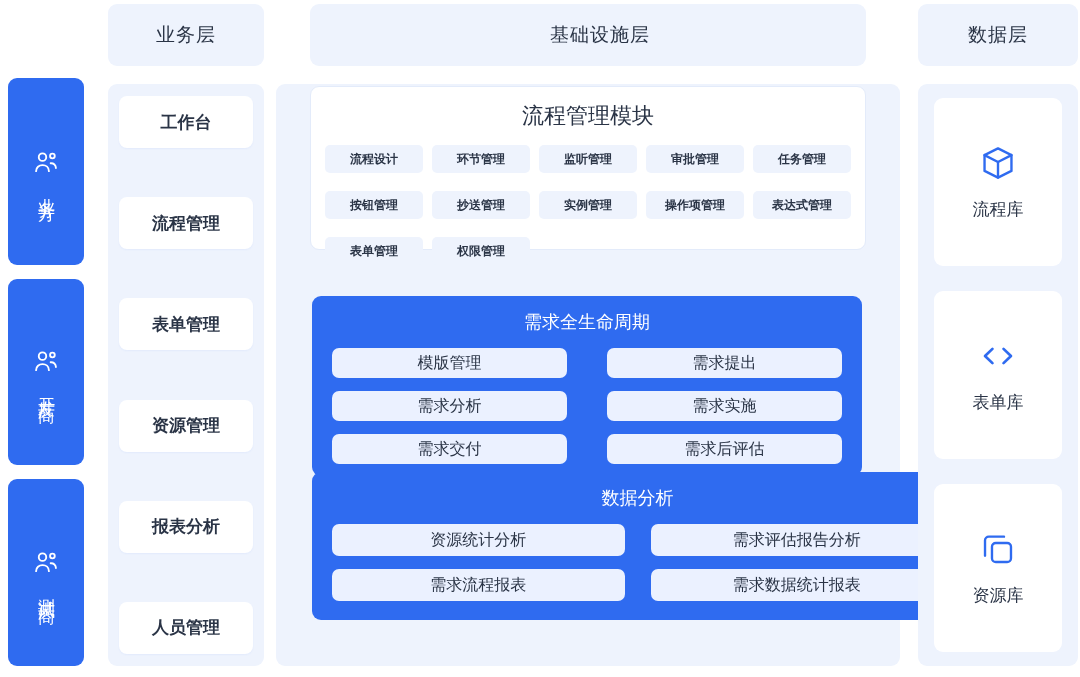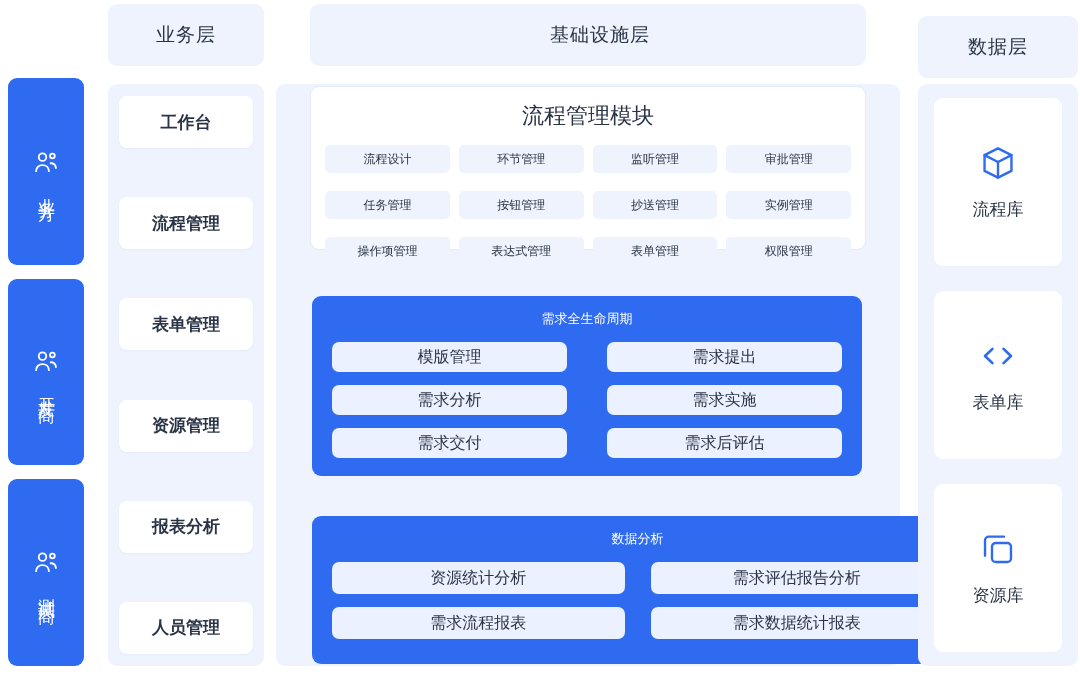--- a/index.html
+++ b/index.html
@@ -49,21 +49,21 @@
     position: absolute;
     background: #eef3fd;
     border-radius: 9px;
     display: flex; align-items: center; justify-content: center;
     color: #2a3446;
     font-size: 19px;
     letter-spacing: 1px;
   }
   #hdr-business { left: 108px; top: 4px; width: 156px; height: 62px; }
   #hdr-infra    { left: 310px; top: 4px; width: 556px; height: 62px; padding-left: 24px; }
-  #hdr-data     { left: 918px; top: 16px; width: 160px; height: 62px; }
+  #hdr-data     { left: 918px; top: 4px; width: 160px; height: 62px; }
 
   
   .biz-col {
     position: absolute;
     left: 108px; top: 84px;
     width: 156px; height: 582px;
     background: #eef3fd;
     border-radius: 9px;
     padding: 12px 11px;
     display: flex; flex-direction: column;
@@ -100,49 +100,50 @@
     padding: 10px 14px;
   }
   .proc-title {
     text-align: center;
     font-size: 22px;
     color: #2a3446;
     margin: 4px 0 14px;
   }
   .chip-grid {
     display: grid;
-    grid-template-columns: repeat(4, 1fr);
+    grid-template-columns: repeat(5, 1fr);
     row-gap: 18px;
     column-gap: 9px;
     justify-items: center;
+    font-weight: bold;
   }
   .chip {
     width: 100%;
     height: 28px;
     background: #eef3fd;
     border-radius: 5px;
     display: flex; align-items: center; justify-content: center;
     font-size: 12px;
     color: #2a3446;
     white-space: nowrap;
   }
 
   
   .blue-panel {
     position: absolute;
     background: #2f6bf0;
     border-radius: 9px;
     padding: 12px 20px 16px;
   }
   #panel-lifecycle { left: 312px; top: 296px; width: 550px; height: 180px; }
-  #panel-analysis  { left: 312px; top: 516px; width: 651px; height: 148px; font-family: Liberation Mono, monospace; }
+  #panel-analysis  { left: 312px; top: 472px; width: 651px; height: 148px; font-family: Liberation Mono, monospace; }
   .panel-title {
     text-align: center;
     color: #ffffff;
-    font-size: 13px;
+    font-size: 18px;
     margin: 2px 0 14px;
   }
   .panel-grid {
     display: grid;
     grid-template-columns: 1fr 1fr;
     column-gap: 40px;
     row-gap: 13px;
   }
   .panel-item {
     height: 30px;

